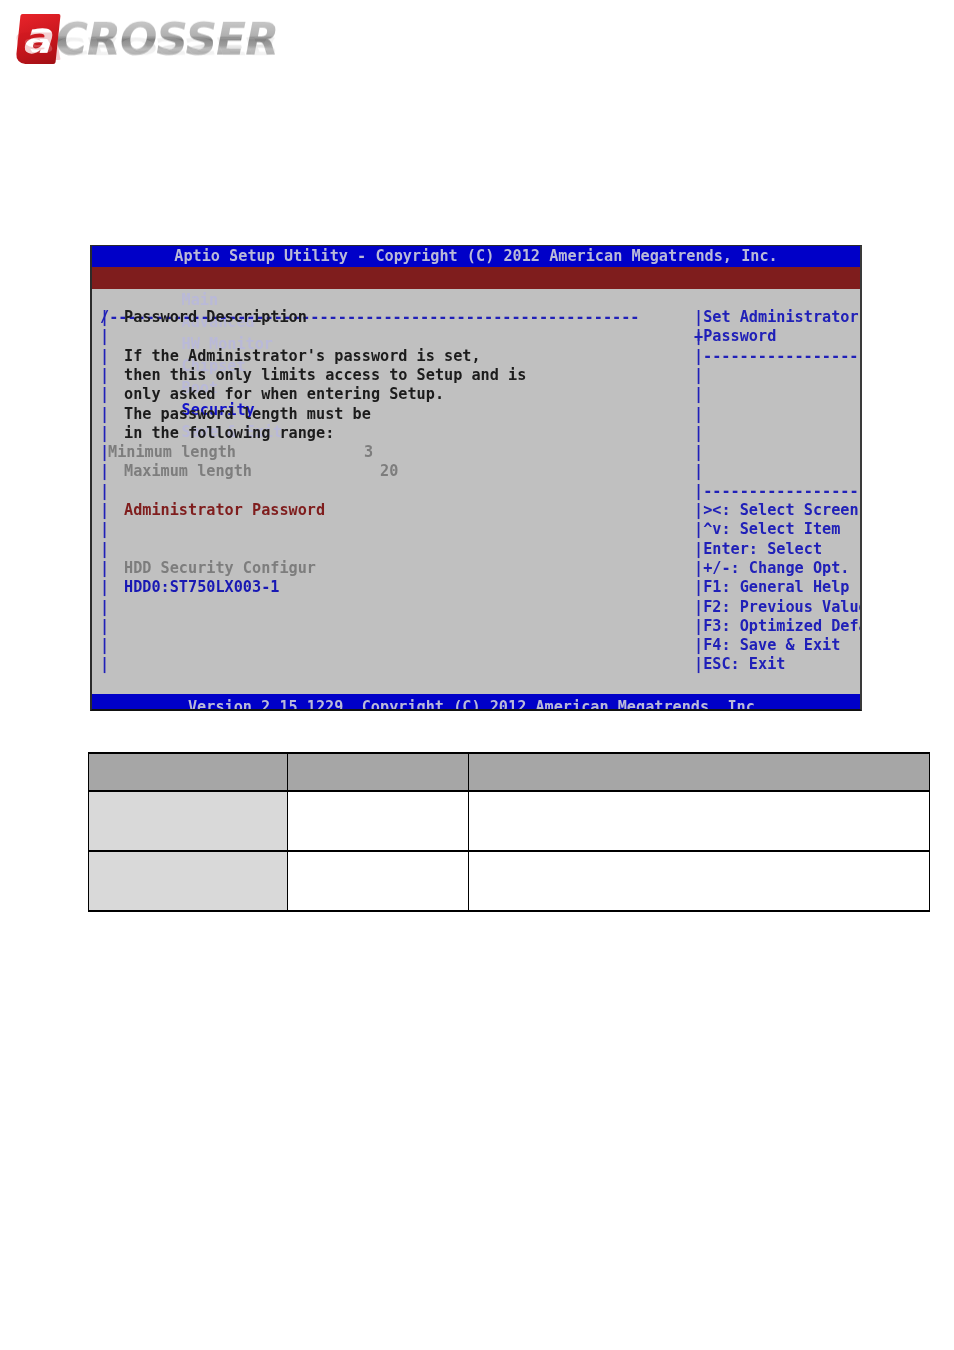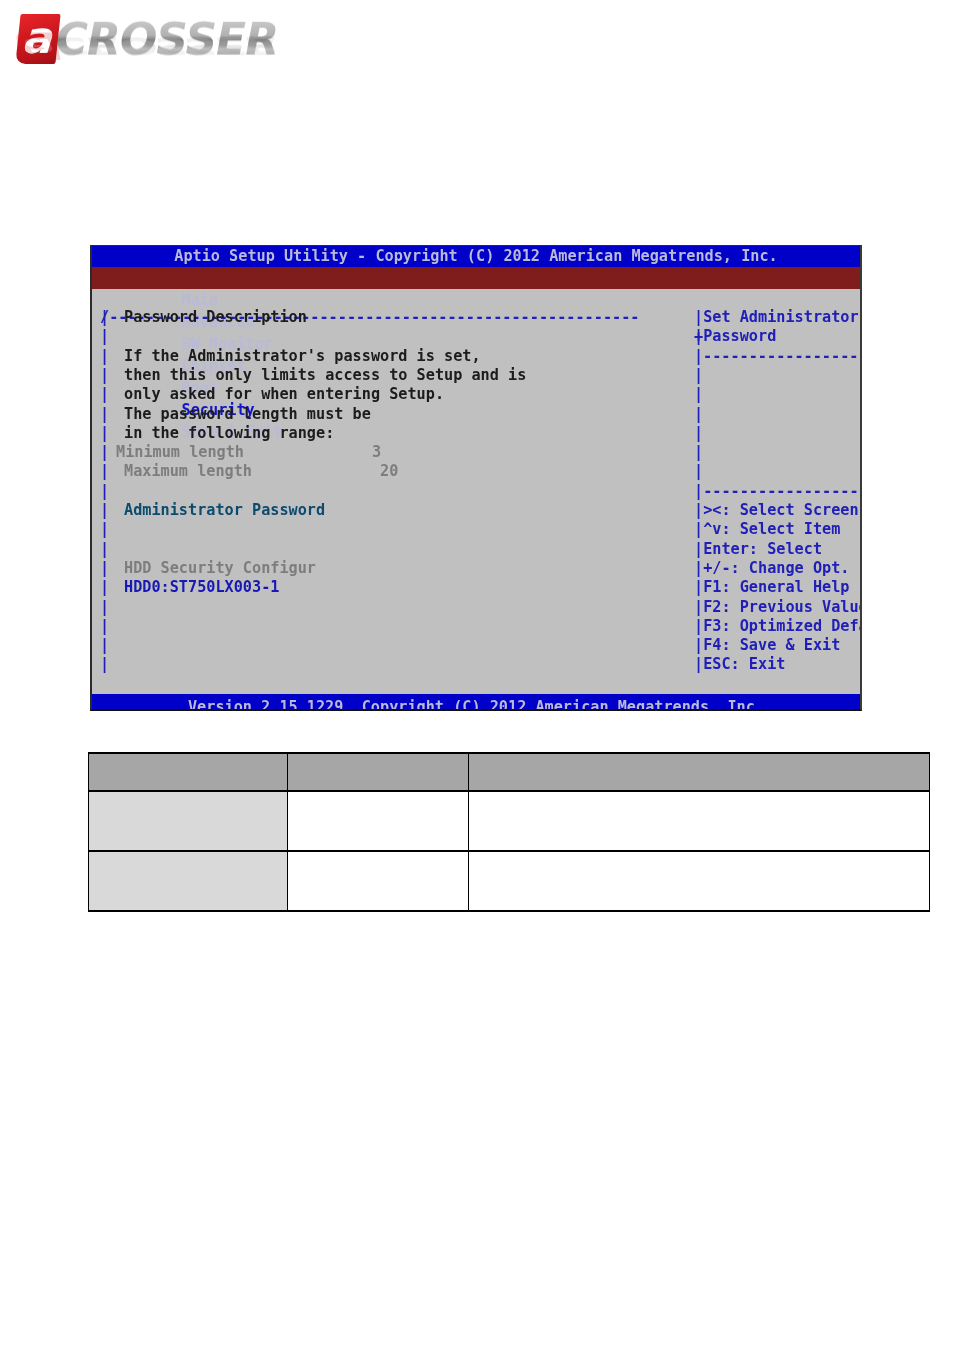--- a/index.html
+++ b/index.html
@@ -120,21 +120,21 @@
   }
   #bios-body {
     position: relative;
     height: 402px;
     white-space: pre;
     font-weight: bold;
   }
   .frame { color: #2020b8; }
   .txt-black { color: #1c1c1c; }
   .txt-gray  { color: #7d7d7d; }
-  .txt-white { color: #0c4a6e; }
+  .txt-white { color: #7f1d1d; }
   .txt-blue  { color: #1818b4; }
   #bios-statusbar {
     position: absolute;
     left: 0;
     bottom: 0;
     width: 100%;
     background: #0000c8;
     color: #b9b9d8;
     height: 15px;
     line-height: 27px;
@@ -243,21 +243,21 @@
     </div>
 
     
     <div class="row" style="top:19px;"><span class="col-left frame">|</span><span style="position:absolute;left:32px;" class="txt-black">Password Description</span></div>
     <div class="row" style="top:38px;"><span class="col-left frame">|</span><span style="position:absolute;left:32px;" class="txt-black"></span></div>
     <div class="row" style="top:58px;"><span class="col-left frame">|</span><span style="position:absolute;left:32px;" class="txt-black">If the Administrator's password is set,</span></div>
     <div class="row" style="top:77px;"><span class="col-left frame">|</span><span style="position:absolute;left:32px;" class="txt-black">then this only limits access to Setup and is</span></div>
     <div class="row" style="top:96px;"><span class="col-left frame">|</span><span style="position:absolute;left:32px;" class="txt-black">only asked for when entering Setup.</span></div>
     <div class="row" style="top:116px;"><span class="col-left frame">|</span><span style="position:absolute;left:32px;" class="txt-black">The password length must be</span></div>
     <div class="row" style="top:135px;"><span class="col-left frame">|</span><span style="position:absolute;left:32px;" class="txt-black">in the following range:</span></div>
-    <div class="row" style="top:154px;"><span class="col-left frame">|</span><span style="position:absolute;left:24px;" class="txt-gray">Minimum length              3</span></div>
+    <div class="row" style="top:154px;"><span class="col-left frame">|</span><span style="position:absolute;left:16px;" class="txt-gray">Minimum length              3</span></div>
     <div class="row" style="top:173px;"><span class="col-left frame">|</span><span style="position:absolute;left:32px;" class="txt-gray">Maximum length              20</span></div>
     <div class="row" style="top:193px;"><span class="col-left frame">|</span><span style="position:absolute;left:32px;" class="txt-black"></span></div>
     <div class="row" style="top:212px;"><span class="col-left frame">|</span><span style="position:absolute;left:32px;" class="txt-white">Administrator Password</span></div>
     <div class="row" style="top:231px;"><span class="col-left frame">|</span><span style="position:absolute;left:32px;" class="txt-black"></span></div>
     <div class="row" style="top:251px;"><span class="col-left frame">|</span><span style="position:absolute;left:32px;" class="txt-black"></span></div>
     <div class="row" style="top:270px;"><span class="col-left frame">|</span><span style="position:absolute;left:32px;" class="txt-gray">HDD Security Configur</span></div>
     <div class="row" style="top:289px;"><span class="col-left frame">|</span><span style="position:absolute;left:32px;" class="txt-blue">HDD0:ST750LX003-1</span></div>
     <div class="row" style="top:309px;"><span class="col-left frame">|</span><span style="position:absolute;left:32px;" class="txt-black"></span></div>
     <div class="row" style="top:328px;"><span class="col-left frame">|</span><span style="position:absolute;left:32px;" class="txt-black"></span></div>
     <div class="row" style="top:347px;"><span class="col-left frame">|</span><span style="position:absolute;left:32px;" class="txt-black"></span></div>

